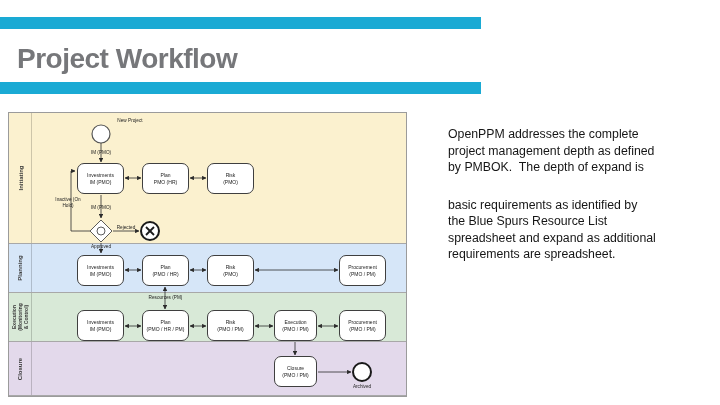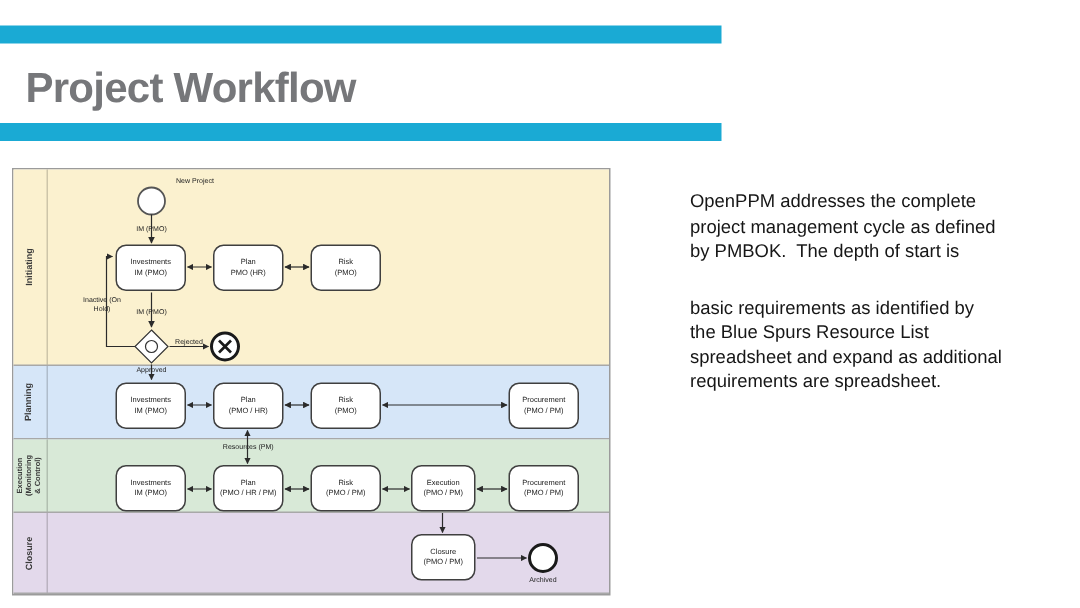--- a/index.html
+++ b/index.html
@@ -10,21 +10,21 @@
   
   .accent-bar{position:absolute;left:0;width:481px;height:12px;background:#1aaad4;}
   .bar-top{top:17px;}
   .bar-under{top:82px;}
   .title{position:absolute;left:17px;top:43px;margin:0;font-size:28px;font-weight:700;
          color:#76777a;letter-spacing:-0.5px;}
 
   
   .bodytext{position:absolute;left:448px;top:126px;width:258px;color:#161616;
             font-size:12.3px;line-height:16.5px;}
-  .bodytext .para{margin:0 0 21px 12px;}
+  .bodytext .para{margin:0 0 21px 0;}
   .bodytext .line{white-space:pre;}
 
   
   .diagram{position:absolute;left:8px;top:112px;width:397px;height:283px;
            border:1px solid #9b9b9b;box-sizing:content-box;}
   .lane{position:absolute;left:0;width:397px;border-bottom:1px solid #a8a8a8;box-sizing:border-box;}
   .lane:last-of-type{border-bottom:none;}
   .lane-initiating{top:0;height:131px;background:#fbf1cf;}
   .lane-planning{top:131px;height:49px;background:#d6e6f8;}
   .lane-execution{top:180px;height:49px;background:#d8e9d7;}
@@ -176,22 +176,22 @@
     <div class="flabel" style="left:74px;top:92px;width:36px;">IM (PMO)</div>
     <div class="flabel" style="left:104px;top:112px;width:26px;">Rejected</div>
     <div class="flabel" style="left:74px;top:131px;width:36px;">Approved</div>
     <div class="flabel" style="left:134px;top:182px;width:45px;">Resources (PM)</div>
     <div class="flabel" style="left:338px;top:271px;width:30px;">Archived</div>
   </div>
 
   <div class="bodytext">
     <div class="para">
       <div class="line">OpenPPM addresses the complete</div>
-      <div class="line">project management cycle as defined</div>
-      <div class="line">by PMBOK.  The depth of start is</div>
+      <div class="line">project management depth as defined</div>
+      <div class="line">by PMBOK.  The depth of expand is</div>
     </div>
     <div class="para">
       <div class="line">basic requirements as identified by</div>
       <div class="line">the Blue Spurs Resource List</div>
       <div class="line">spreadsheet and expand as additional</div>
       <div class="line">requirements are spreadsheet.</div>
     </div>
   </div>
 
 </div>

